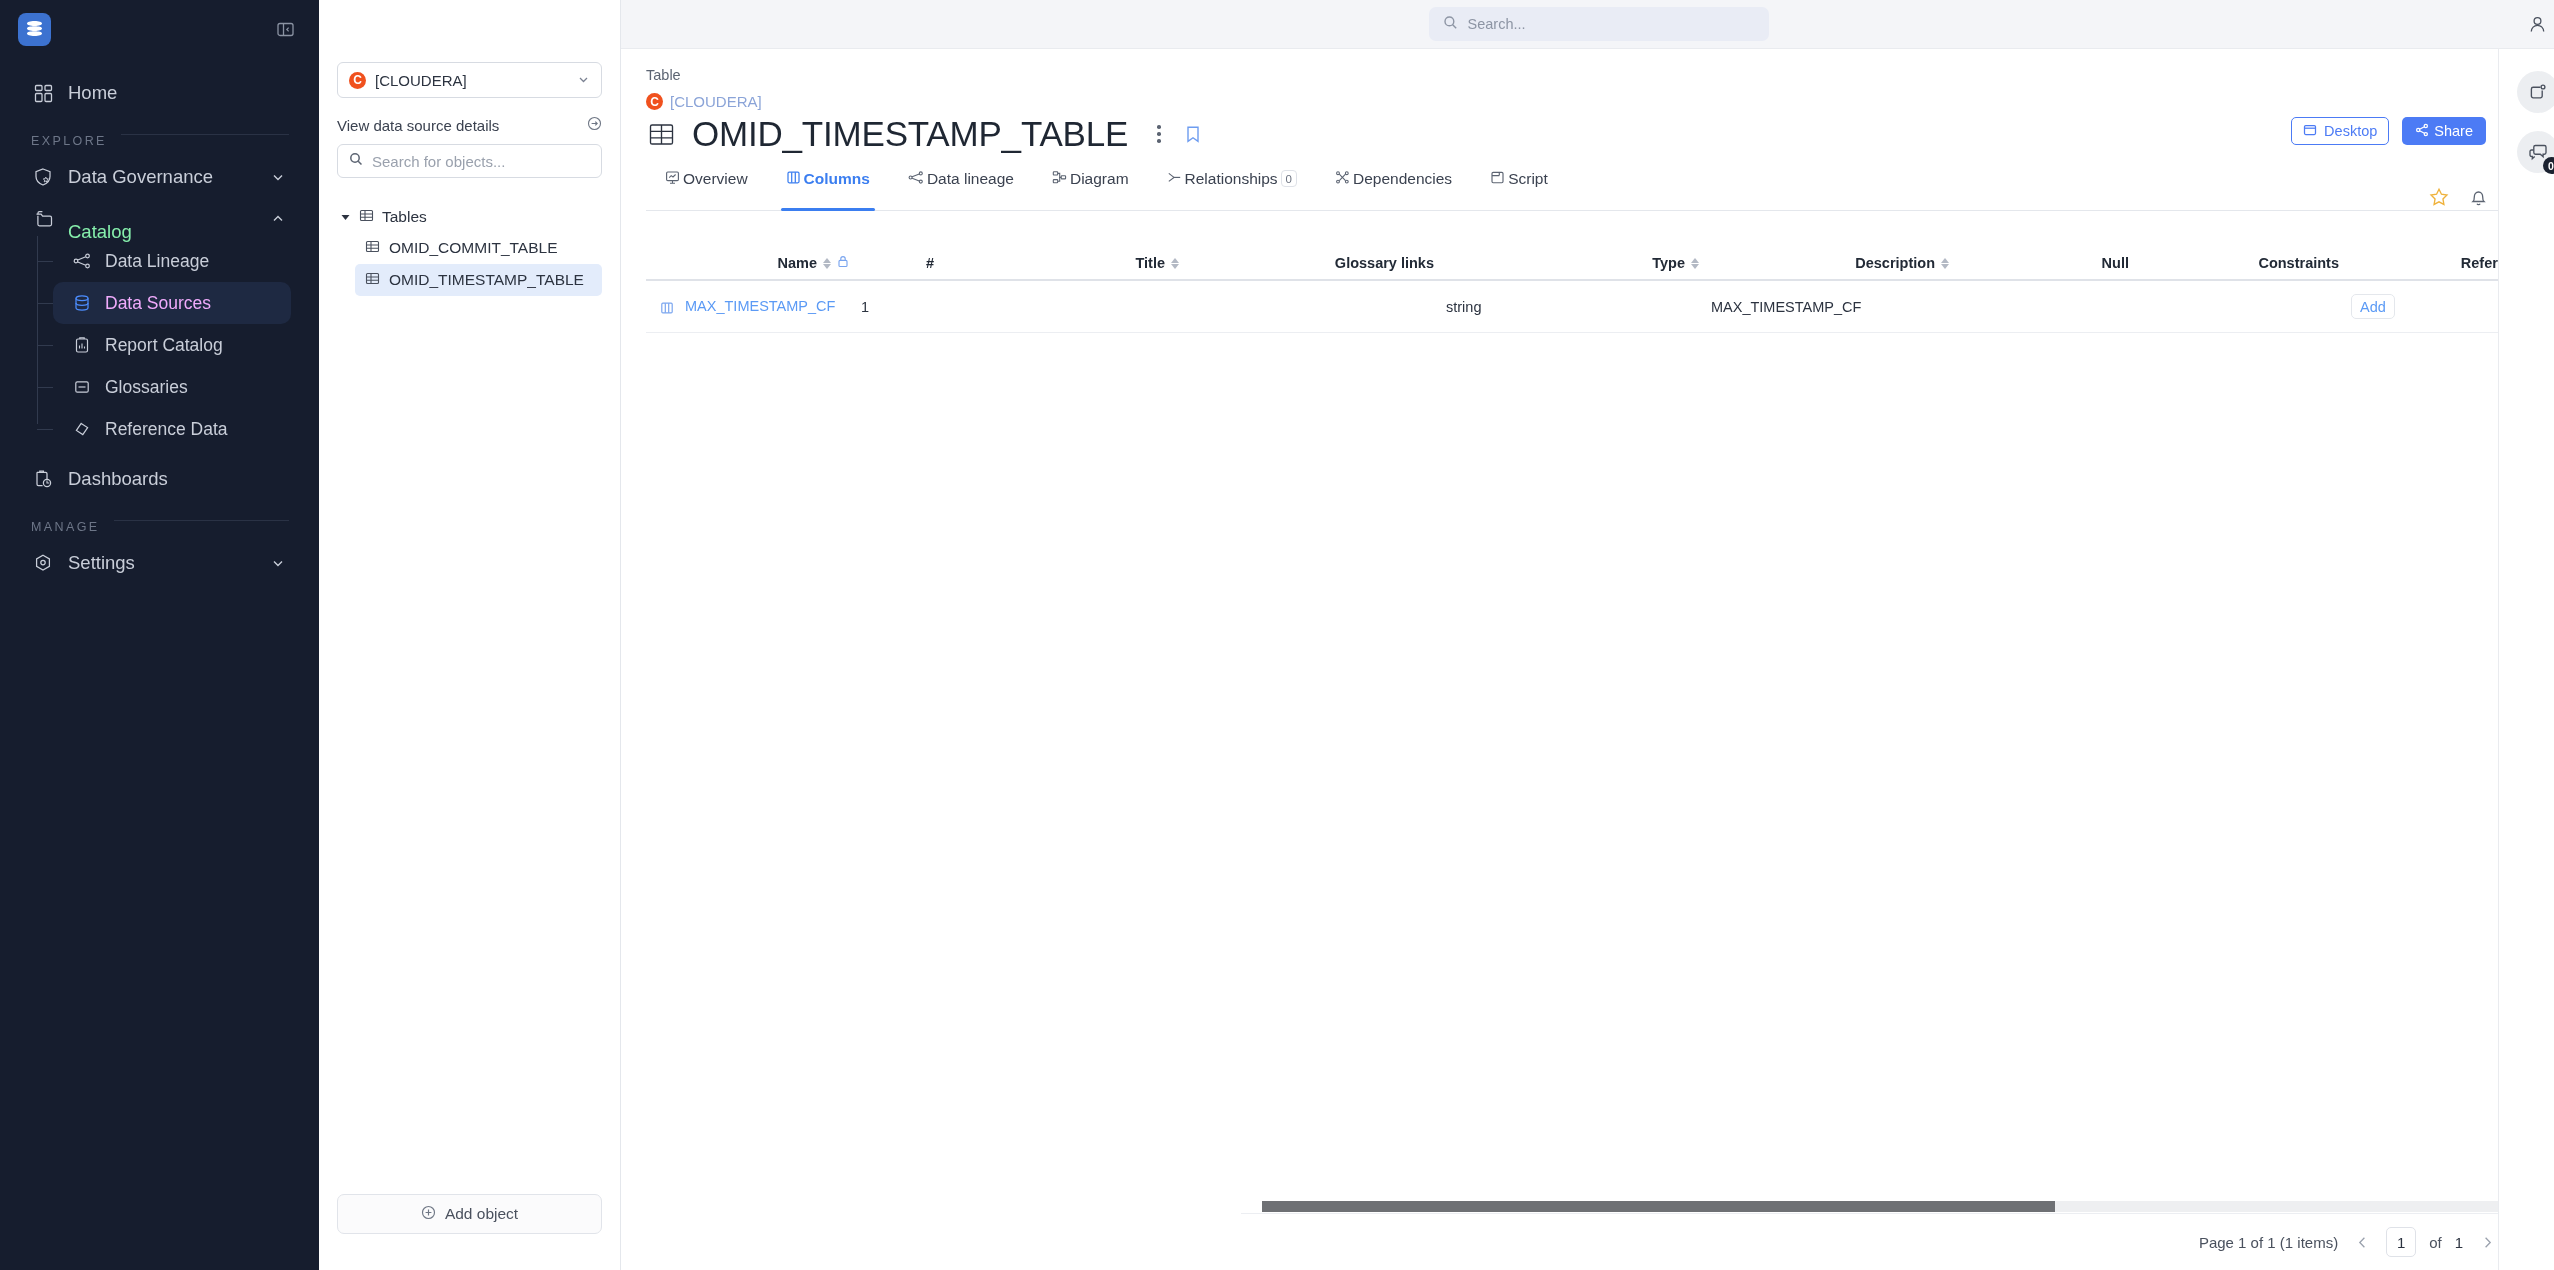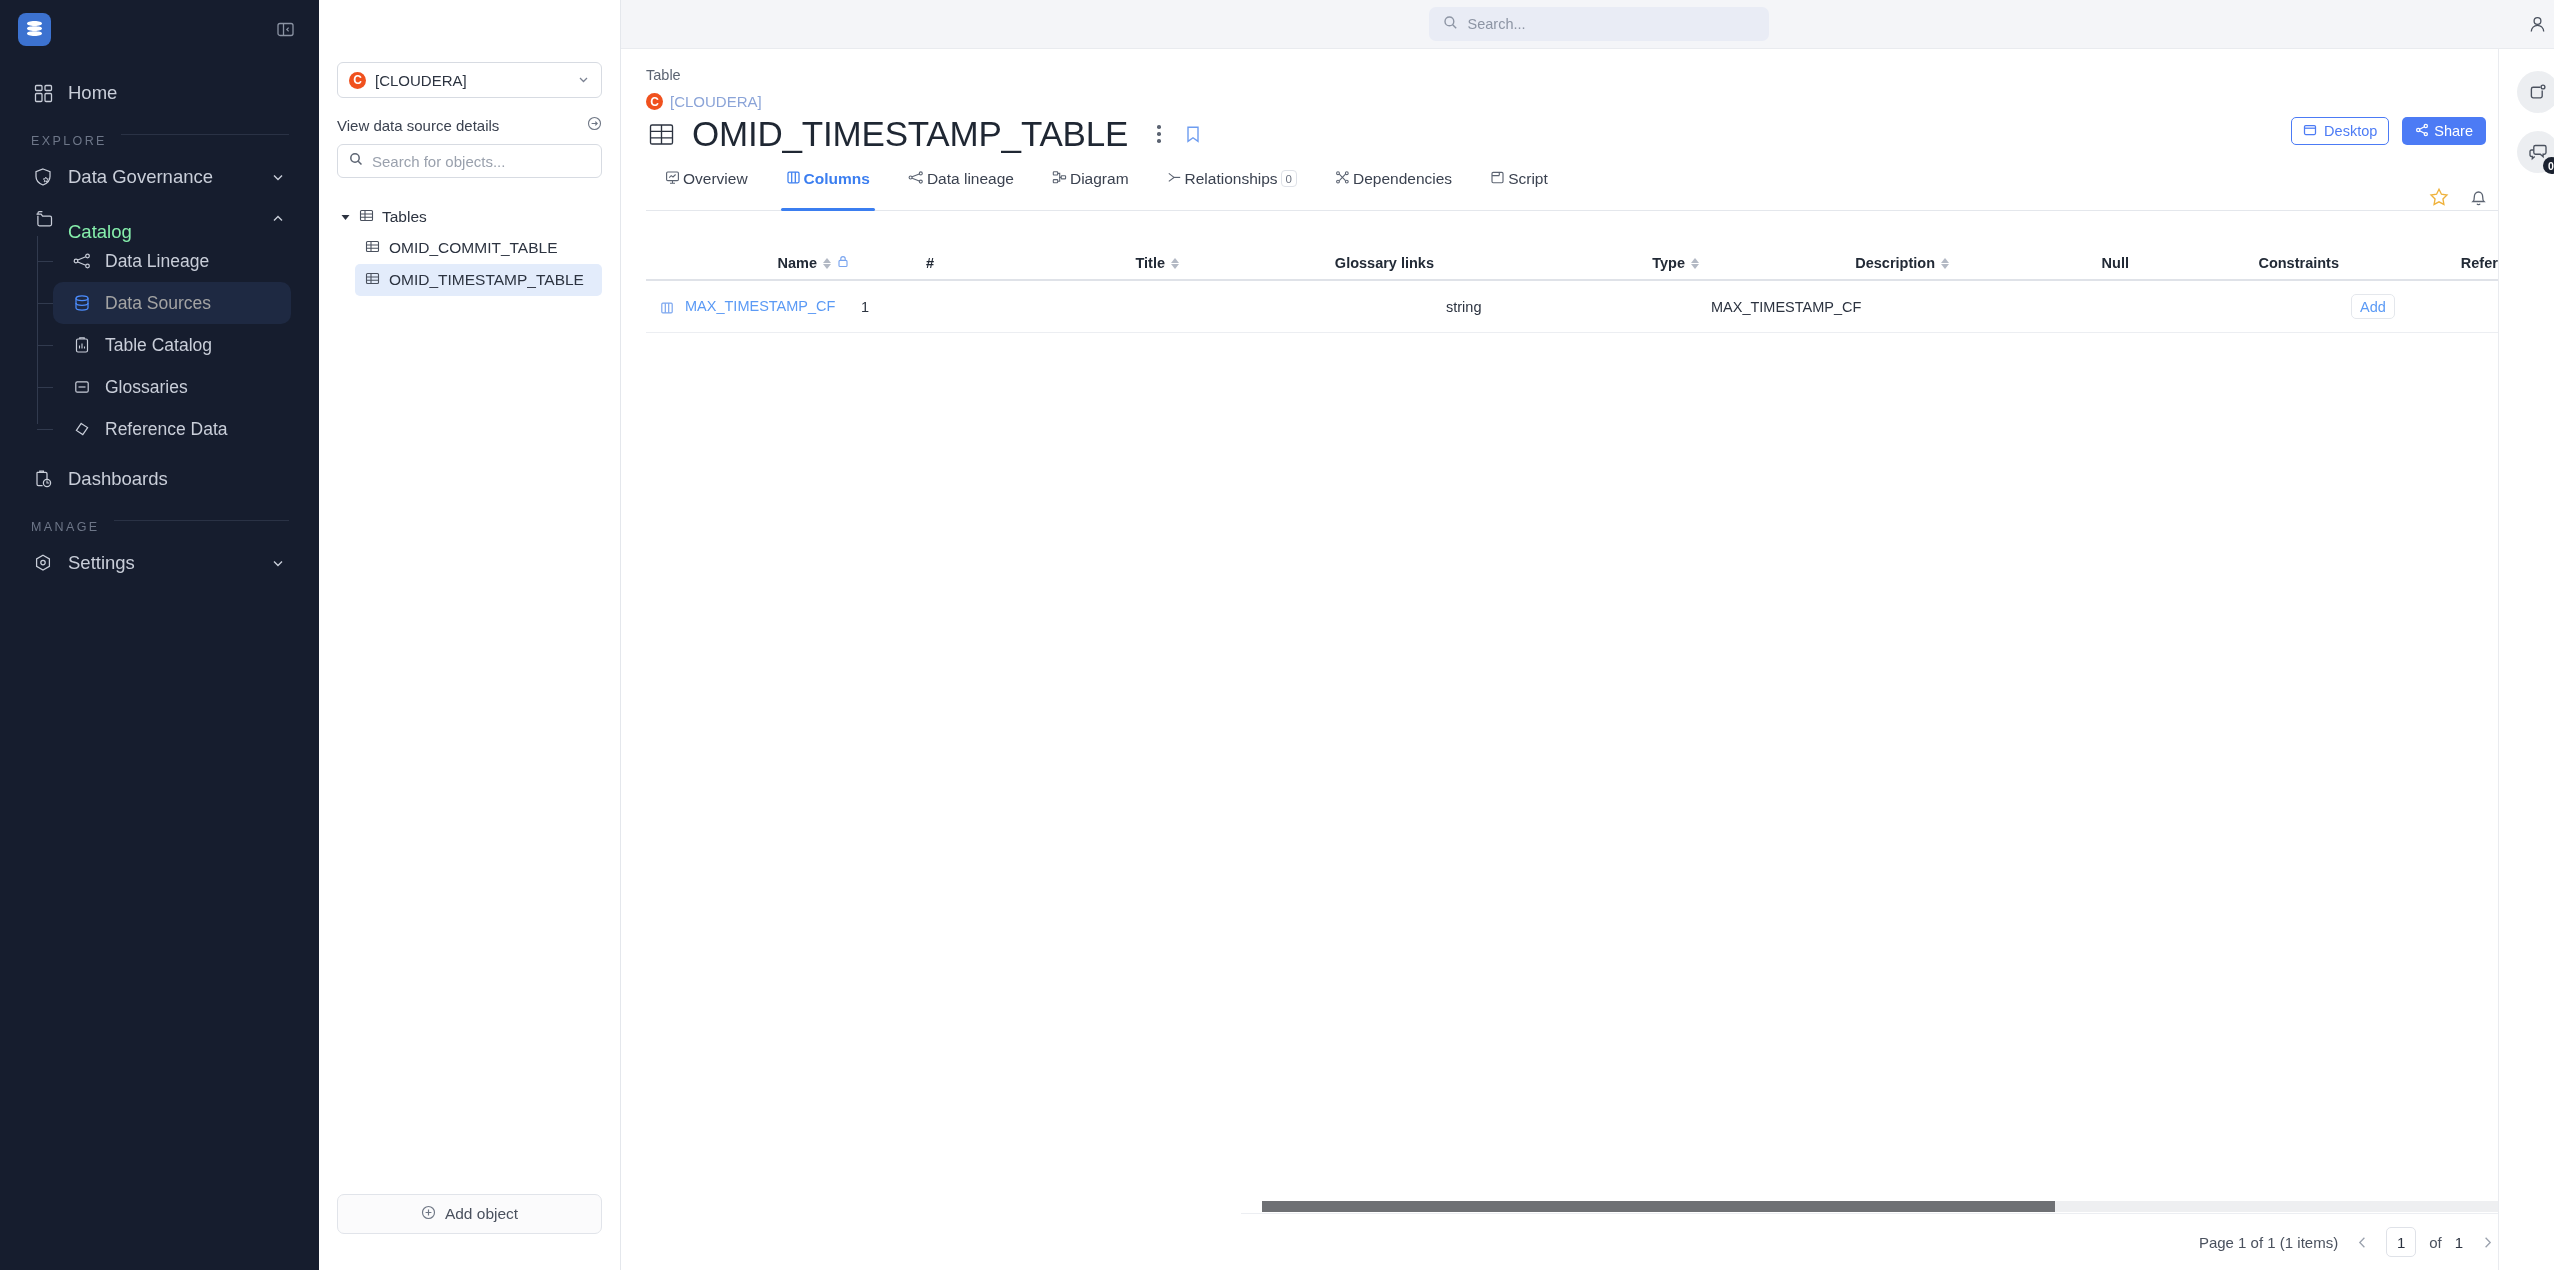--- a/index.html
+++ b/index.html
@@ -52,21 +52,21 @@
   .sub-item {
     position: relative; display: flex; align-items: center; gap: 13px;
     height: 42px; margin-left: 16px; margin-right: 28px; padding-left: 18px;
     border-radius: 9px; cursor: pointer;
     color: #c9ced9; font-size: 17.5px;
   }
   .sub-item::before {
     content: ""; position: absolute; left: -16px; top: 50%;
     width: 16px; height: 1px; background: #313a4e;
   }
-  .sub-item.selected { background: #1e2942; color: #a3a3a3; border-radius: 10px; }
+  .sub-item.selected { background: #1e2942; color: #f0abfc; border-radius: 10px; }
   .sub-item .ico { width: 21px; height: 21px; display:flex; align-items:center; justify-content:center; flex:none; }
 
   .nav-footer {
     padding: 0 0 14px 18px; color: #7a828f; font-size: 13px;
   }
 
   
   .panel {
     width: 302px; height: 1270px; background: #ffffff;
     border-right: 1px solid #e4e7ec;
@@ -361,21 +361,21 @@
         </div>
 
         <div class="sub-item">
           <span class="ico">
             <svg width="18" height="18" viewBox="0 0 18 18" fill="none" stroke="#c9ced9" stroke-width="1.2">
               <rect x="3.5" y="3" width="11" height="13" rx="1.5"></rect>
               <path d="M6.8 3 V1.9 h4.4 V3"></path>
               <path d="M6.5 12.5 V9.5 M9 12.5 V7.5 M11.5 12.5 V10.5" stroke-width="1.1"></path>
             </svg>
           </span>
-          <span>Table Catalog</span>
+          <span>Report Catalog</span>
         </div>
 
         <div class="sub-item">
           <span class="ico">
             <svg width="18" height="18" viewBox="0 0 18 18" fill="none" stroke="#c9ced9" stroke-width="1.2">
               <rect x="2.8" y="3.8" width="12.4" height="10.4" rx="1.5"></rect>
                 <path d="M5.5 9 h7"></path>
             </svg>
           </span>
           <span>Glossaries</span>

